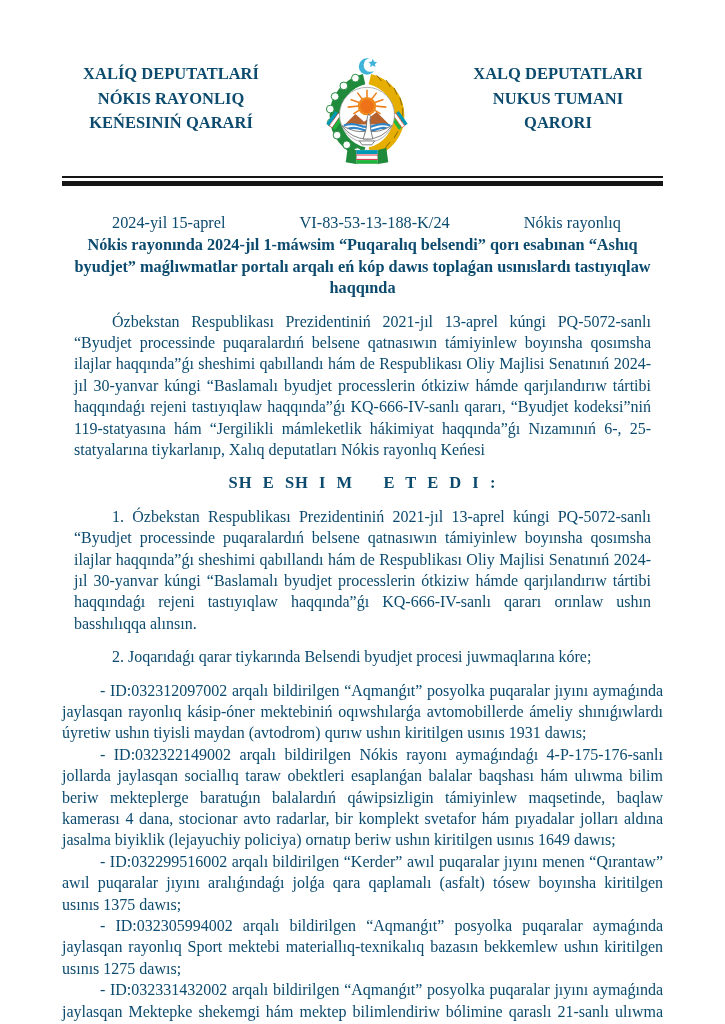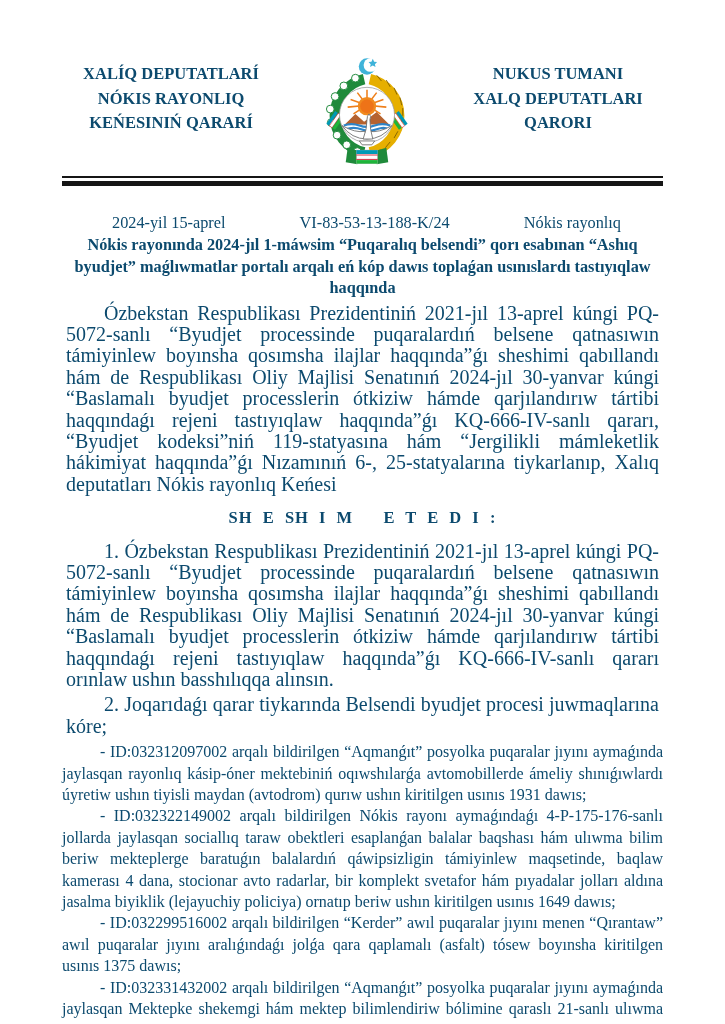--- a/index.html
+++ b/index.html
@@ -15,21 +15,21 @@
     font-family:"Liberation Serif","DejaVu Serif",serif;
   }
   .header{display:flex;justify-content:space-between;align-items:flex-start;}
   .header-col{font-weight:bold;font-size:16.5px;line-height:24.5px;text-align:center;padding-top:6px;}
   .header-col.left{width:218px;}
   .header-col.right{width:210px;}
   .emblem{width:98px;height:114px;margin-top:-2px;flex:0 0 auto;}
   .rule{margin-top:8px;height:3px;border-top:2px solid #151515;border-bottom:5px solid #151515;}
   .meta{display:flex;justify-content:space-between;font-size:16.3px;margin-top:26px;padding:0 42px 0 50px;line-height:21px;gap:9px;}
   .title{font-size:16.3px;font-weight:bold;text-align:center;line-height:21.5px;margin:1px 6px 0 6px;}
-  p.body{font-size:20px;line-height:21.4px;text-align:justify;margin:4px;text-indent:38px;}
+  p.body{font-size:16px;line-height:21.4px;text-align:justify;margin:12px;text-indent:38px;}
   .resolve{font-size:16.5px;font-weight:bold;text-align:center;margin:12px;line-height:21.4px;word-spacing:5px;letter-spacing:1px;white-space:pre;}
   .proposal{font-size:16px;line-height:21.4px;text-align:justify;margin:0;text-indent:38px;}
   .pid{font-weight:normal;}
 </style>
 </head>
 <body>
 
 <div class="page">
 
   <div class="header">
@@ -97,22 +97,22 @@
         <polygon points="70,97 60,100 60,114 72,112" fill="#1f8a3b"></polygon>
         <rect x="39" y="99.5" width="22" height="14" fill="#ffffff" stroke="#9a9a9a" stroke-width="0.6"></rect>
         <rect x="39" y="99.5" width="22" height="4" fill="#0099b5"></rect>
         <rect x="39" y="104.1" width="22" height="0.9" fill="#ce1126"></rect>
         <rect x="39" y="108.6" width="22" height="0.9" fill="#ce1126"></rect>
         <rect x="39" y="109.8" width="22" height="3.7" fill="#1eb53a"></rect>
       </svg>
     </div>
 
     <div class="header-col right">
+      <div>XALQ DEPUTATLARI</div>
       <div>NUKUS TUMANI</div>
-      <div>XALQ DEPUTATLARI</div>
       <div>QARORI</div>
     </div>
   </div>
 
   <div class="rule"></div>
 
   <div class="meta">
     <span>2024-yil 15-aprel</span>
     <span>VI-83-53-13-188-K/24</span>
     <span>Nókis rayonlıq</span>
@@ -126,16 +126,17 @@
 
   <p class="body">1. Ózbekstan Respublikası Prezidentiniń 2021-jıl 13-aprel kúngi PQ-5072-sanlı “Byudjet processinde puqaralardıń belsene qatnasıwın támiyinlew boyınsha qosımsha ilajlar haqqında”ǵı sheshimi qabıllandı hám de Respublikası Oliy Majlisi Senatınıń 2024-jıl 30-yanvar kúngi “Baslamalı byudjet processlerin ótkiziw hámde qarjılandırıw tártibi haqqındaǵı rejeni tastıyıqlaw haqqında”ǵı KQ-666-IV-sanlı qararı orınlaw ushın basshılıqqa alınsın.</p>
   <p class="body">2. Joqarıdaǵı qarar tiykarında Belsendi byudjet procesi juwmaqlarına kóre;</p>
 
   <p class="proposal"><span>-</span> <span class="pid">ID:032312097002</span><span> arqalı bildirilgen “Aqmanǵıt” posyolka puqaralar jıyını aymaǵında jaylasqan rayonlıq kásip-óner mektebiniń oqıwshılarǵa avtomobillerde ámeliy shınıǵıwlardı úyretiw ushın tiyisli maydan (avtodrom) qurıw ushın kiritilgen usınıs 1931 dawıs;</span></p>
 
   <p class="proposal"><span>-</span> <span class="pid">ID:032322149002</span><span> arqalı bildirilgen Nókis rayonı aymaǵındaǵı 4-P-175-176-sanlı jollarda jaylasqan sociallıq taraw obektleri esaplanǵan balalar baqshası hám ulıwma bilim beriw mekteplerge baratuǵın balalardıń qáwipsizligin támiyinlew maqsetinde, baqlaw kamerası 4 dana, stocionar avto radarlar, bir komplekt svetafor hám pıyadalar jolları aldına jasalma biyiklik (lejayuchiy policiya) ornatıp beriw ushın kiritilgen usınıs 1649 dawıs;</span></p>
 
   <p class="proposal"><span>-</span> <span class="pid">ID:032299516002</span><span> arqalı bildirilgen “Kerder” awıl puqaralar jıyını menen “Qırantaw” awıl puqaralar jıyını aralıǵındaǵı jolǵa qara qaplamalı (asfalt) tósew boyınsha kiritilgen usınıs 1375 dawıs;</span></p>
 
+  <p class="proposal"><span>-</span> <span class="pid">ID:032305994002</span><span> arqalı bildirilgen “Aqmanǵıt” posyolka puqaralar aymaǵında jaylasqan rayonlıq Sport mektebi materiallıq-texnikalıq bazasın bekkemlew ushın kiritilgen usınıs 1275 dawıs;</span></p>
 
   <p class="proposal"><span>-</span> <span class="pid">ID:032331432002</span><span> arqalı bildirilgen “Aqmanǵıt” posyolka puqaralar jıyını aymaǵında jaylasqan Mektepke shekemgi hám mektep bilimlendiriw bólimine qaraslı 21-sanlı ulıwma orta bilim beriw mektebi jasıl qaplamalı kishi futbol maydanshasın qurıw ushın kiritilgen usınıs 925 dawıs;</span></p>
 
 </div>
 
 </body></html>

